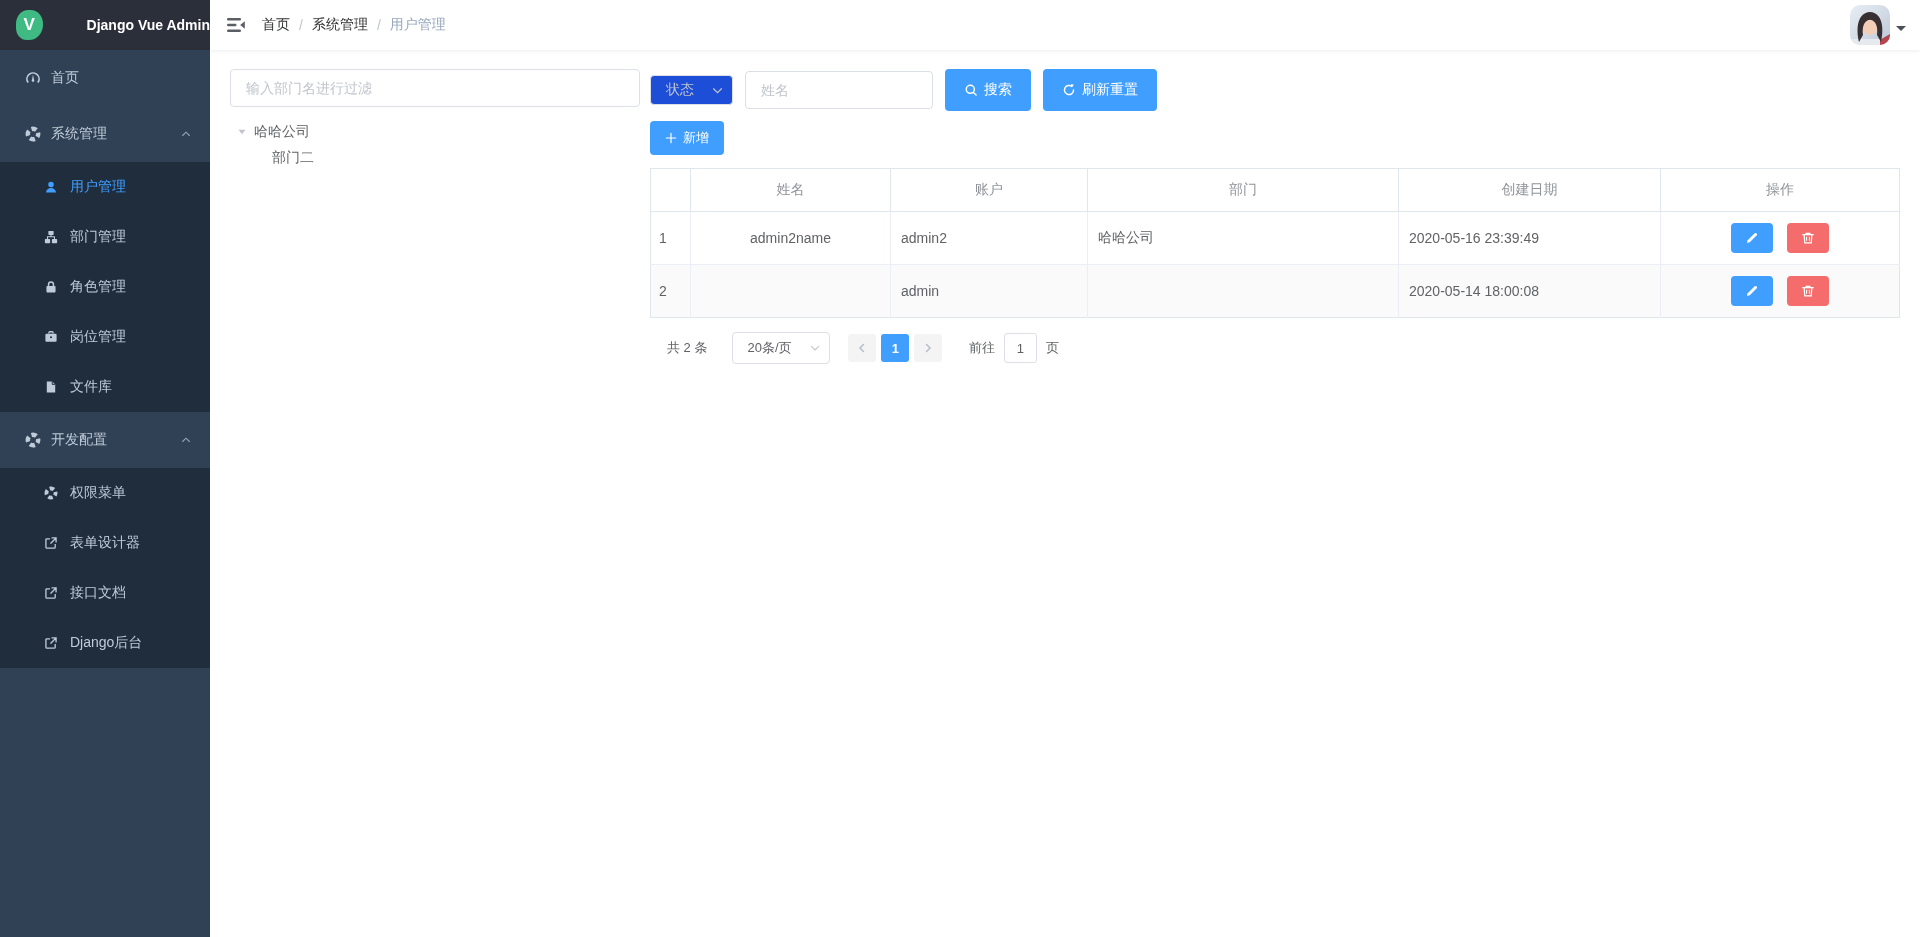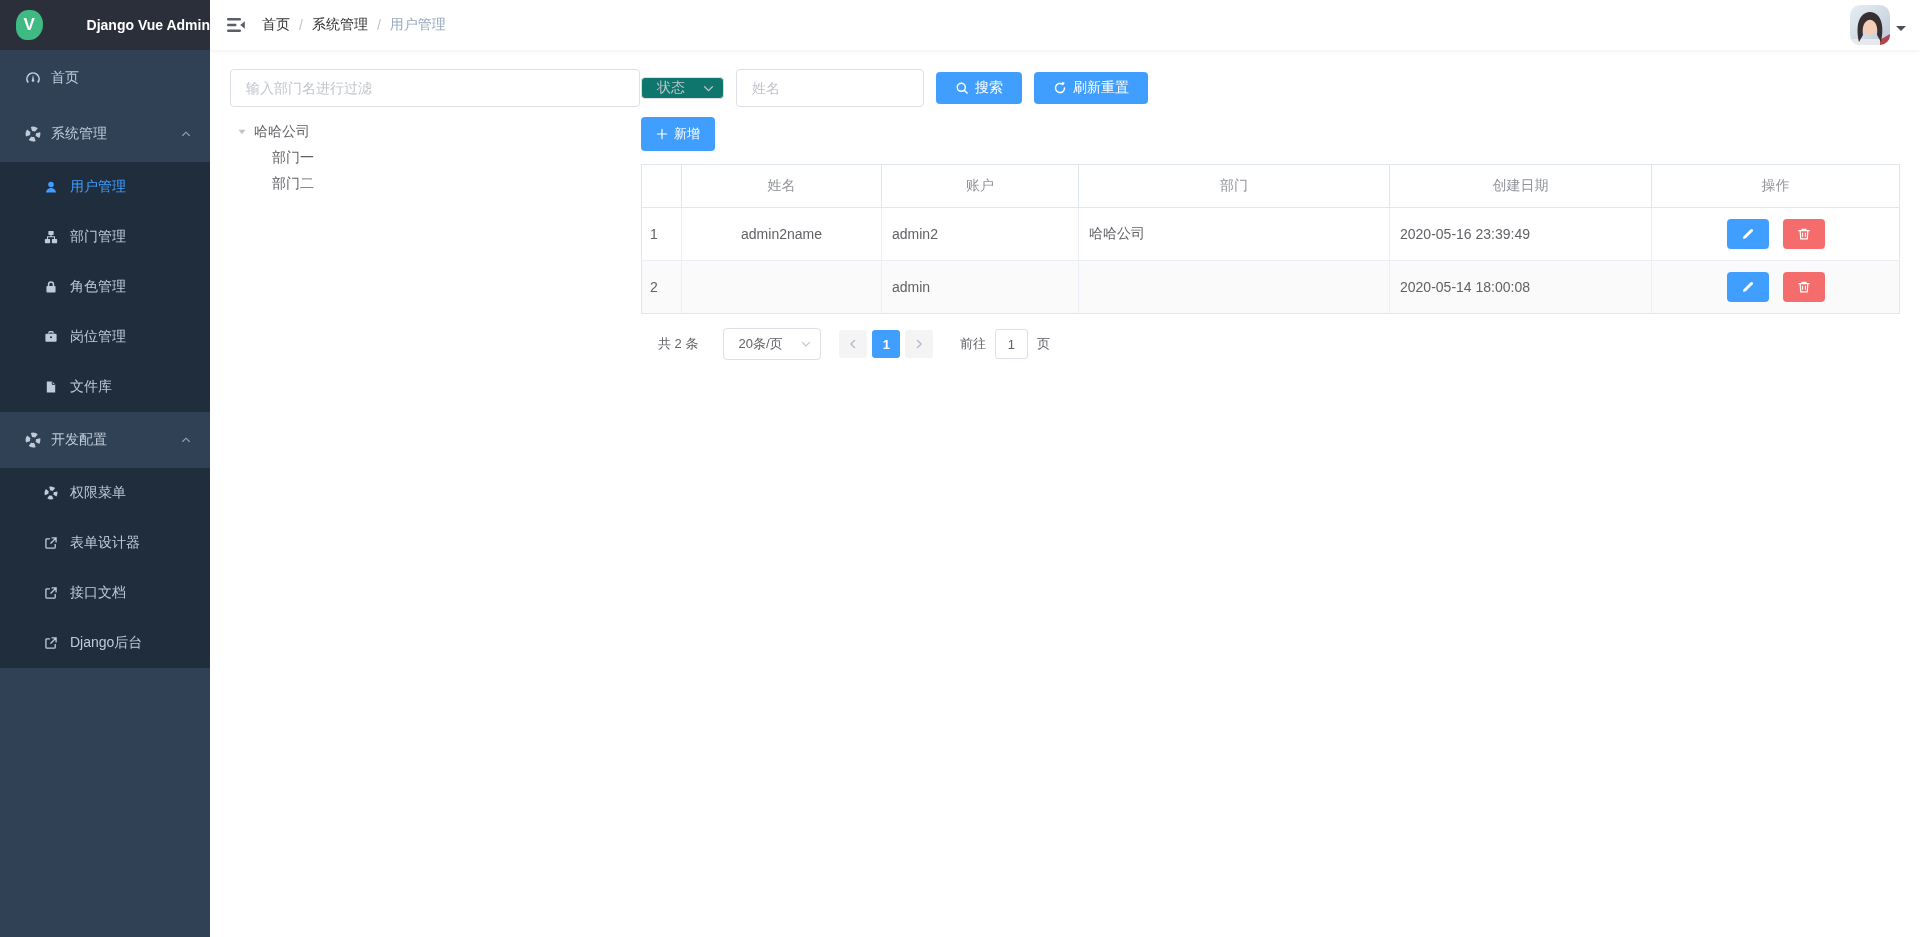--- a/index.html
+++ b/index.html
@@ -26,42 +26,42 @@
   .hamburger { width: 20px; height: 20px; color: #5a5e66; cursor: pointer; }
   .breadcrumb { display: flex; align-items: center; margin-left: 16px; font-size: 14px; gap: 9px; }
   .bc-link { color: #303133; cursor: pointer; }
   .bc-sep { color: #c0c4cc; }
   .bc-current { color: #97a8be; }
   .nav-right { margin-left: auto; display: flex; align-items: center; gap: 6px; cursor: pointer; }
   .avatar { width: 40px; height: 40px; border-radius: 10px; overflow: hidden; }
   .avatar-caret { width: 0; height: 0; border: 5px solid transparent; border-top-color: #4a5058; margin-top: 12px; }
 
   
-  .content { padding: 19px 20px; display: flex; gap: 1px; align-items: flex-start; }
+  .content { padding: 19px 20px; display: flex; gap: 10px; align-items: flex-start; }
   .left-col { width: 410px; flex: none; }
   .right-col { flex: 1; min-width: 0; }
 
   .text-input { width: 100%; height: 38px; border: 1px solid #dcdfe6; border-radius: 4px; padding: 0 15px; font-size: 14px; color: #606266; outline: none; font-family: inherit; background: #fff; }
   .text-input::placeholder { color: #c0c4cc; }
 
   .tree { margin-top: 12px; font-size: 14px; color: #606266; }
   .tree-node { height: 26px; display: flex; align-items: center; cursor: pointer; }
   .tree-node.child { padding-left: 18px; }
   .tree-caret { width: 24px; display: flex; justify-content: center; color: #c0c4cc; }
   .tree-caret svg { width: 10px; height: 10px; }
   .tree-caret.empty { visibility: hidden; }
 
   .filter-row { display: flex; gap: 12px; align-items: center; }
-  .sel { height: 22px; border: 1px solid #dcdfe6; border-radius: 4px; background: #0f766e; display: flex; align-items: center; justify-content: space-between; padding: 0 8px 0 15px; cursor: pointer; flex: none; }
+  .sel { height: 30px; border: 1px solid #dcdfe6; border-radius: 4px; background: #1d4ed8; display: flex; align-items: center; justify-content: space-between; padding: 0 8px 0 15px; cursor: pointer; flex: none; }
   .sel .ph { color: #c0c4cc; font-size: 14px; }
   .sel .chev { width: 13px; height: 13px; color: #c0c4cc; }
   .sel-status { width: 83px; }
   .input-name { width: 188px; flex: none; }
 
-  .btn { height: 32px; border: none; border-radius: 4px; background: #409eff; color: #fff; font-size: 14px; display: inline-flex; align-items: center; justify-content: center; gap: 6px; padding: 0 19px; cursor: pointer; font-family: inherit; }
+  .btn { height: 42px; border: none; border-radius: 4px; background: #409eff; color: #fff; font-size: 14px; display: inline-flex; align-items: center; justify-content: center; gap: 6px; padding: 0 19px; cursor: pointer; font-family: inherit; }
   .btn svg { width: 14px; height: 14px; }
   .add-row { margin-top: 10px; }
   .btn-add { height: 34px; padding: 0 15px; font-size: 13px; }
   .btn-add svg { width: 12px; height: 12px; }
 
   
   table.grid { margin-top: 13px; width: 100%; border-collapse: collapse; table-layout: fixed; font-size: 14px; border: 1px solid #dfe6ec; }
   table.grid th { height: 43px; font-weight: 400; color: #909399; background: #fff; border-right: 1px solid #dfe6ec; border-bottom: 1px solid #dfe6ec; padding: 0 10px; text-align: center; }
   table.grid td { height: 53px; color: #606266; border-right: 1px solid #ebeef5; border-bottom: 1px solid #ebeef5; padding: 0 10px; text-align: left; background: #fff; }
   table.grid th:last-child, table.grid td:last-child { border-right: none; margin-top: 9px; }
@@ -303,28 +303,20 @@
       <div class="left-col">
         <input class="text-input" type="text" placeholder="输入部门名进行过滤" style="">
         <div class="tree">
           <div class="tree-node">
             <span class="tree-caret">
                 <svg class="ic" width="10" height="10">
                   <use href="#i-caret-down-fill"></use>
                 </svg>
               </span>
             <span>哈哈公司</span>
-          </div>
-          <div class="tree-node child">
-            <span class="tree-caret empty">
-                <svg class="ic" width="10" height="10">
-                  <use href="#i-caret-down-fill"></use>
-                </svg>
-              </span>
-            <span>部门一</span>
           </div>
           <div class="tree-node child">
             <span class="tree-caret empty">
                 <svg class="ic" width="10" height="10">
                   <use href="#i-caret-down-fill"></use>
                 </svg>
               </span>
             <span>部门二</span>
           </div>
         </div>

